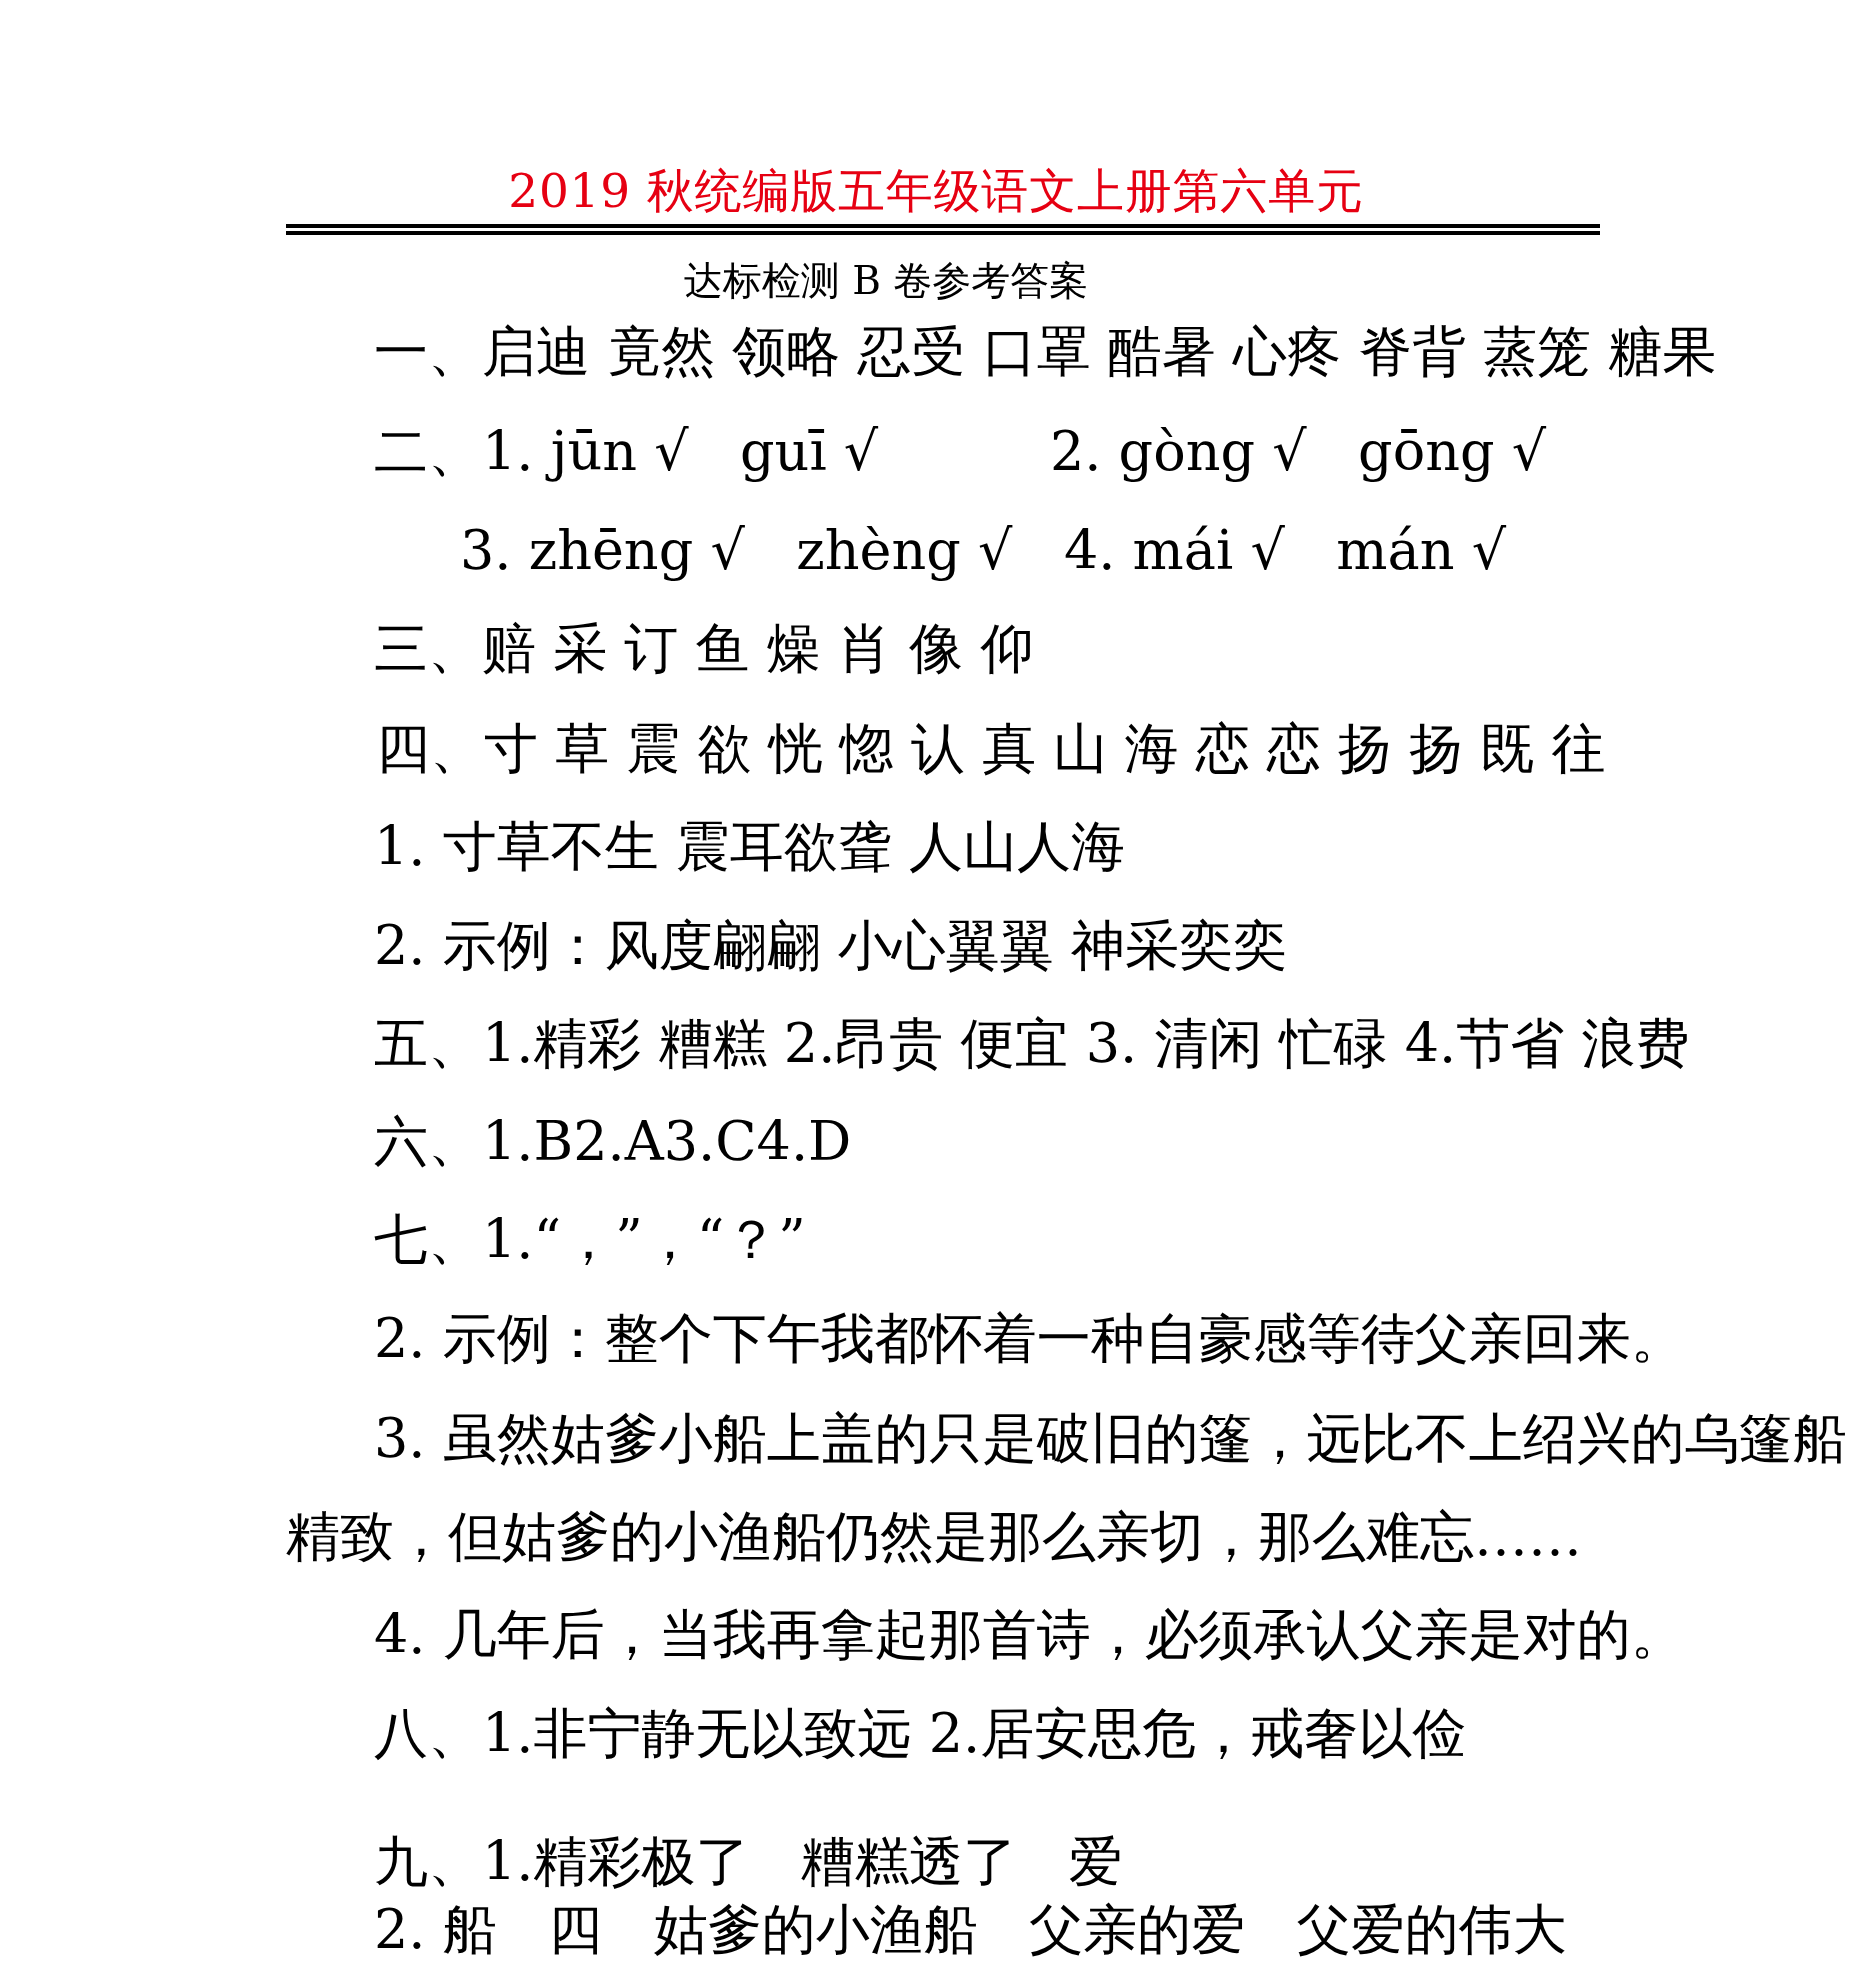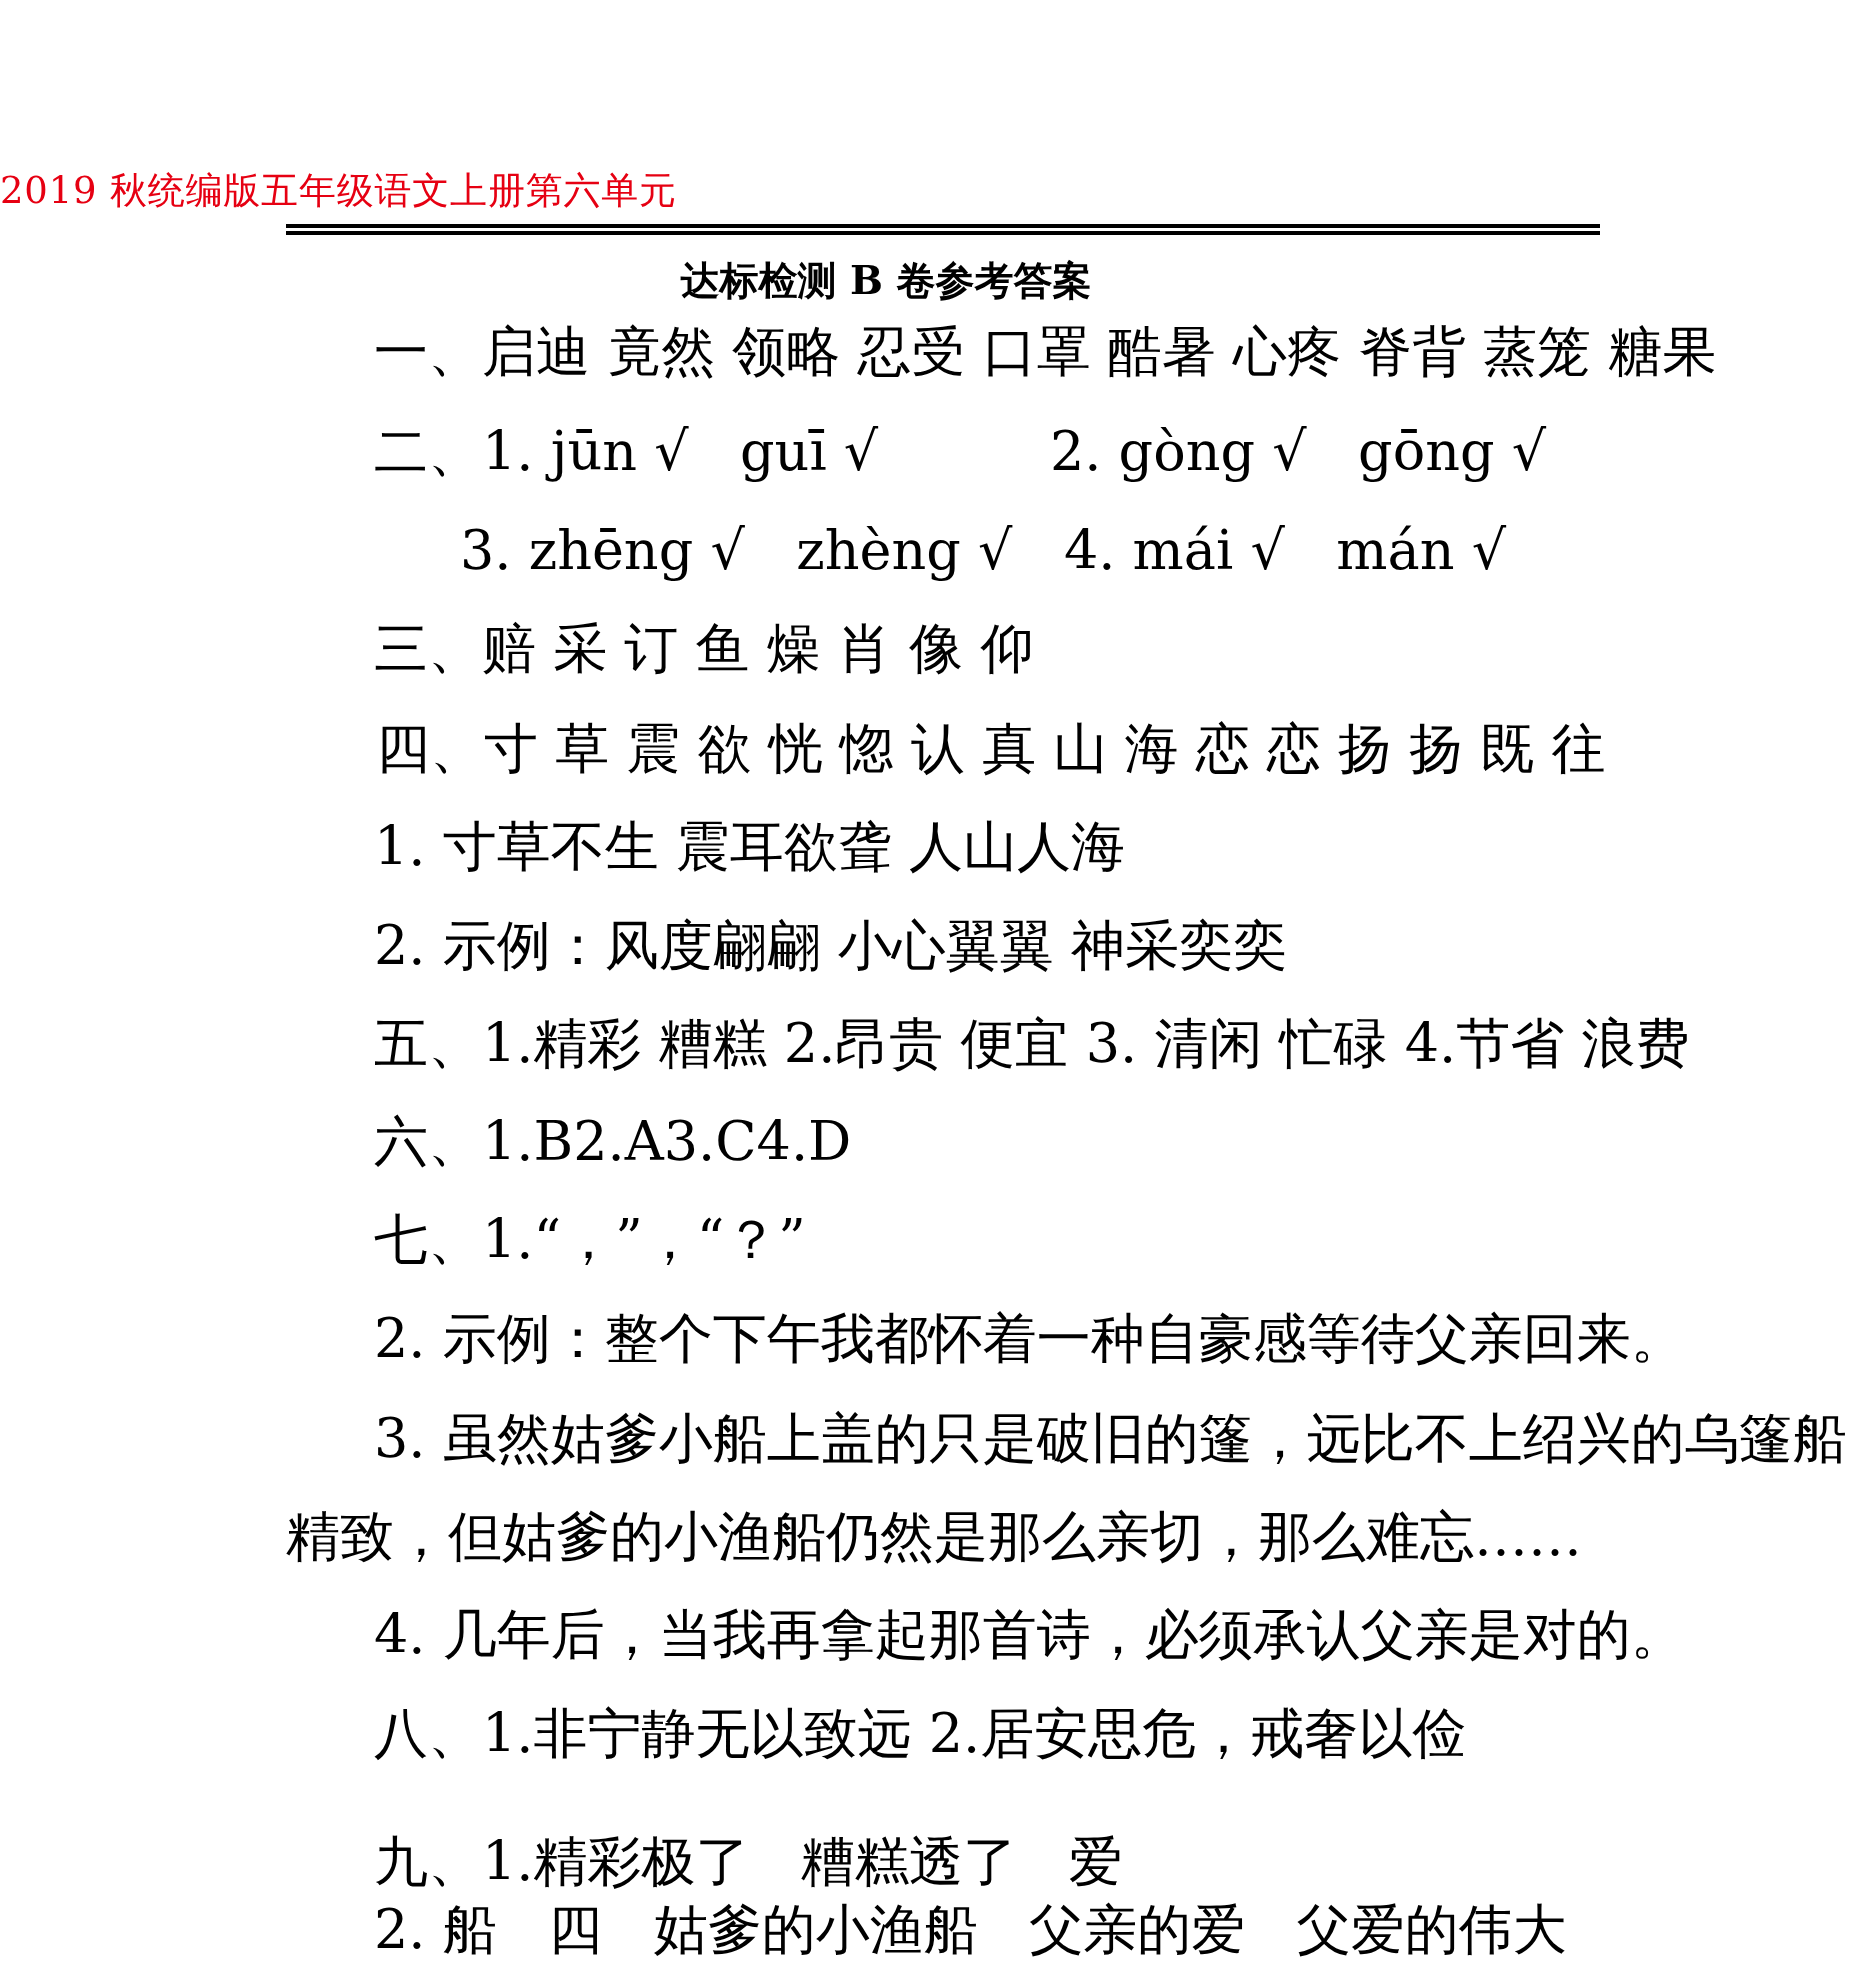--- a/index.html
+++ b/index.html
@@ -1,25 +1,25 @@
 <!DOCTYPE html>
 <html style="font-size:6.3px"><head>
 <meta charset="utf-8">
 <style>
   html, body { margin: 0; padding: 0; background: #ffffff; }
   body { width: 1872px; height: 2647px; position: relative; overflow: hidden;
          font-family: "DejaVu Serif", "Liberation Serif", serif; color: #000; }
   .abs { position: absolute; white-space: pre; }
-  .title { left: 0; width: 1872px; top: 165px; color: #e60012;
-           font-size: 37px; line-height: 51px; letter-spacing: 0.8px; }
+  .title { left: 0; width: 1872px; top: 165px; text-align: center; color: #e60012;
+           font-size: 47px; line-height: 51px; letter-spacing: 0.8px; }
   .rule { left: 286px; width: 1314px; background: #000; }
   .rule.r1 { top: 224px; height: 4.3px; }
   .rule.r2 { top: 231px; height: 4.3px; }
   .subtitle { left: 0; width: 1772px; top: 255px; text-align: center;
-              font-size: 39px; line-height: 51px; font-weight: bold; }
+              font-size: 39px; line-height: 51px; font-weight: normal; }
   .line { font-size: 54px; line-height: 55px; }
 </style>
 </head>
 <body>
 
 <div>
   <div class="abs title">2019 秋统编版五年级语文上册第六单元</div>
   <div class="abs rule r1"></div>
   <div class="abs rule r2"></div>
   <div class="abs subtitle">达标检测 B 卷参考答案</div>

